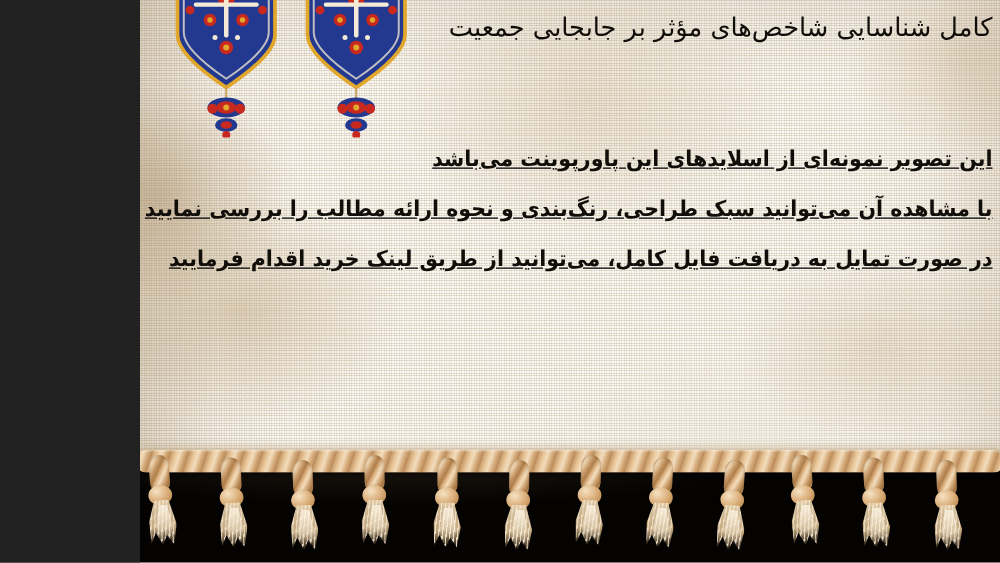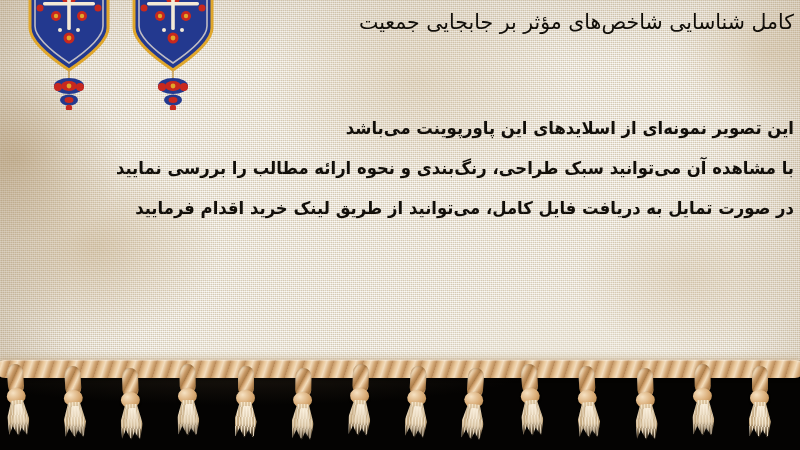--- a/index.html
+++ b/index.html
@@ -3,21 +3,21 @@
 <meta charset="utf-8">
 <title>Persian Carpet Slide</title>
 <style>
   html, body {
     margin: 0;
     padding: 0;
     background: #222;
   }
   #slide {
     position: relative;
-    width: 800px;
+    width: 688px;
     height: 450px;
     overflow: hidden;
     font-family: "DejaVu Sans", "Liberation Sans", sans-serif;
     background-color: #e9e0ce;
     direction: rtl;
   }
 
   
   .bg-base {
     position: absolute;
@@ -99,20 +99,21 @@
     white-space: nowrap;
     padding-left: 4px;
     letter-spacing: 0px;
   }
   .body-block {
     position: absolute;
     top: 108px;
     right: 6px;
     left: 0;
     text-align: right;
+    text-decoration: underline;
   }
   .body-line {
     font-family: "DejaVu Sans", "Liberation Sans", sans-serif;
     font-size: 17.5px;
     line-height: 40px;
     color: #110e09;
     white-space: nowrap;
     font-weight: 600;
     padding-left: 4px;
     transform: scaleX(0.94);

